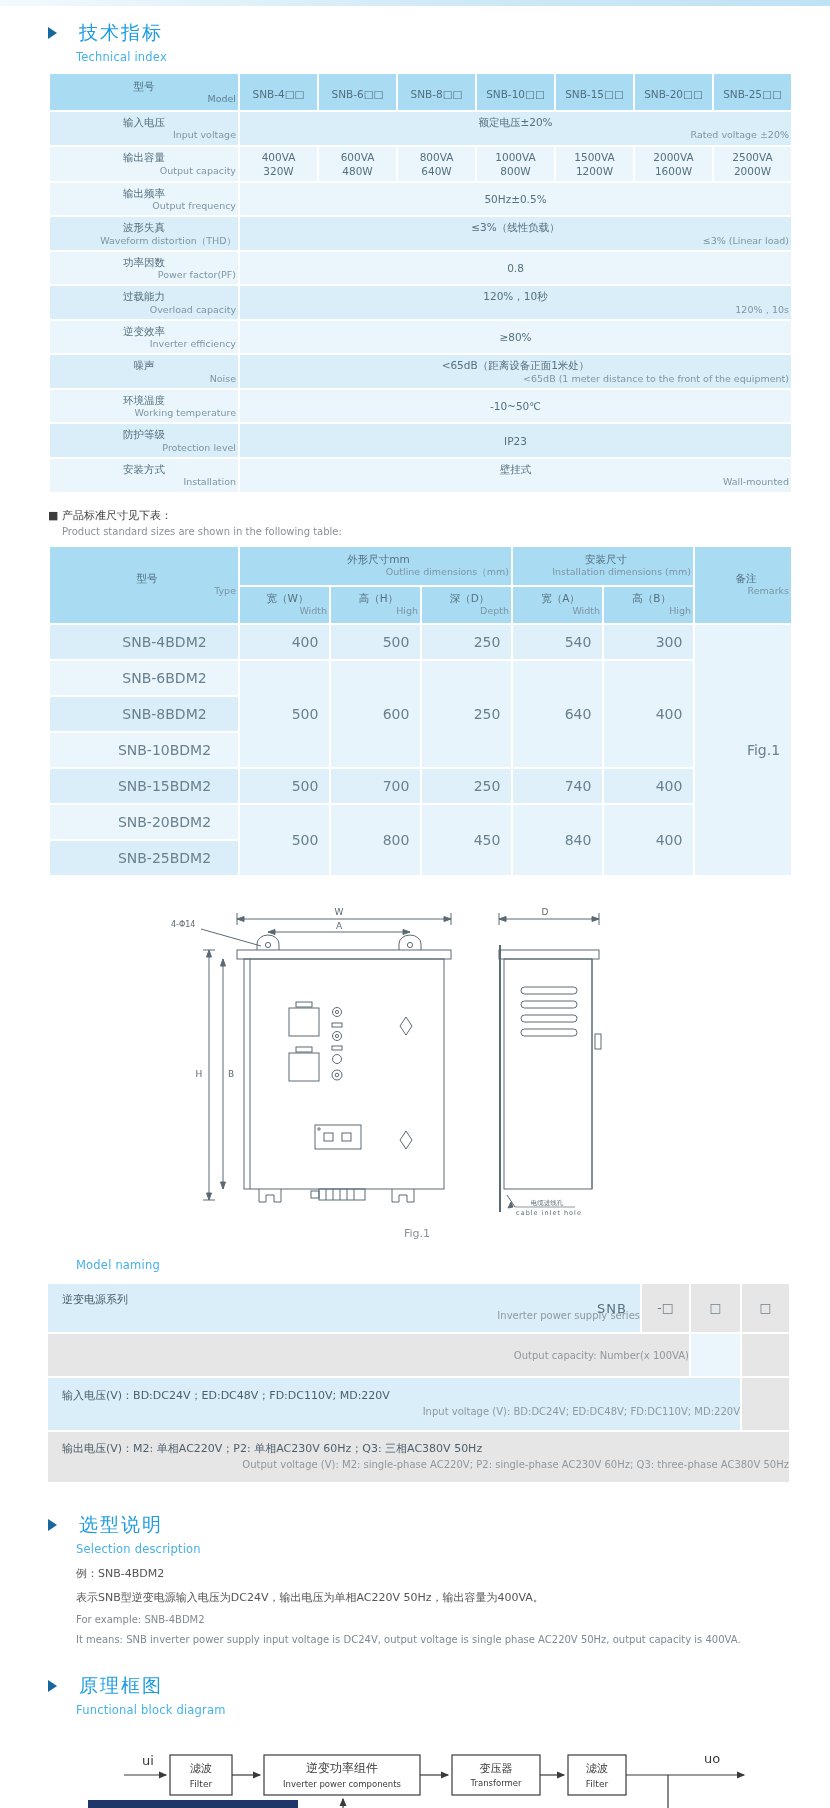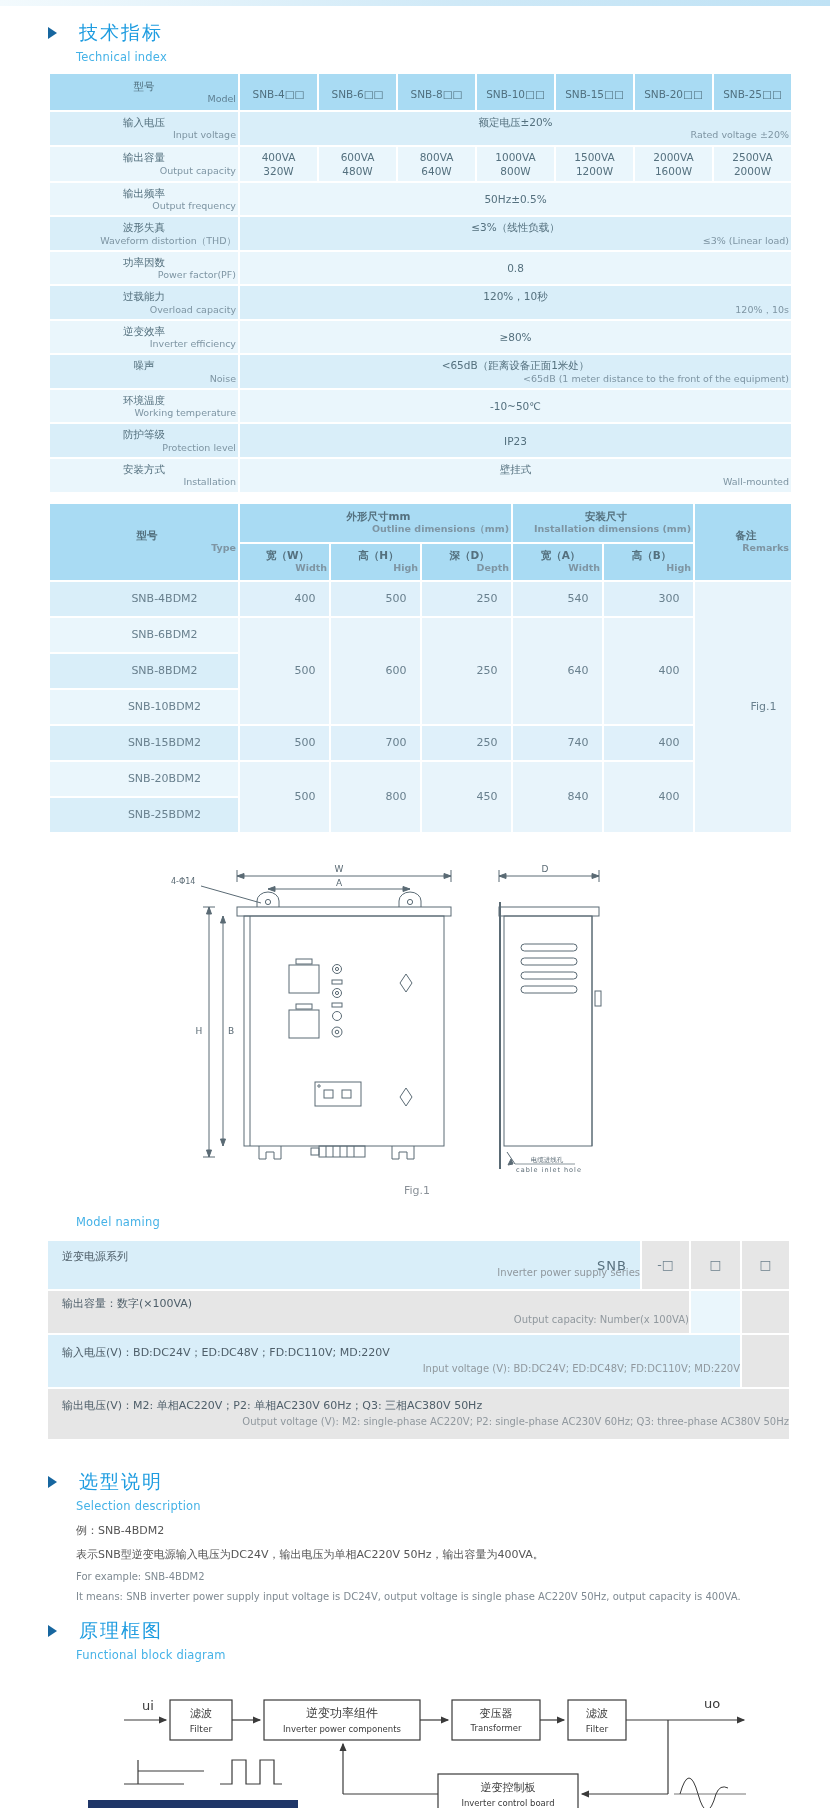--- a/index.html
+++ b/index.html
@@ -32,22 +32,22 @@
   table.spec td{height:24px;}
 
   
   .note{margin-top:14px;}
   .note .n-cn{font-size:11px;color:#3c3c3c;}
   .note .n-en{font-size:10px;color:#8a9198;margin:3px 0 0 14px;}
 
   
   table.sizes{border-collapse:separate;border-spacing:2px;width:741px;table-layout:fixed;margin-top:8px;}
   table.sizes th,table.sizes td{text-align:center;vertical-align:middle;padding:2px;}
-  table.sizes th{background:#a9dbf3;font-weight:bold;padding-left:8px;}
-  table.sizes td{height:30px;font-size:11px;color:#69808e;padding-left:43px;}
+  table.sizes th{background:#a9dbf3;font-weight:normal;padding-left:8px;}
+  table.sizes td{height:30px;font-size:14px;color:#69808e;padding-left:43px;}
   td.tA{background:#d9eef9;} td.tB{background:#eaf6fc;}
   td.mA{background:#dff0fa;} td.mB{background:#e8f4fb;}
   td.rem{background:#e8f4fb;color:#5f7987;}
 
   
   .figwrap{margin-top:22px;text-align:center;}
   .figwrap svg{display:inline-block;}
 
   
   .ladder{margin-top:12px;width:586px;}
@@ -236,20 +236,24 @@
           <div class="en">Installation</div>
         </td>
         <td colspan="7">
           <div class="cn">壁挂式</div>
           <div class="en">Wall-mounted</div>
         </td>
       </tr>
     </tbody>
       </table>
 
+    <div class="note">
+      <div class="n-cn">■ 产品标准尺寸见下表：</div>
+      <div class="n-en">Product standard sizes are shown in the following table:</div>
+    </div>
 
     <table class="sizes">
       <colgroup>
           <col style="width:188px">
           <col span="5" style="width:89px">
           <col style="width:96px">
         </colgroup>
       <tbody>
           <tr>
         <th rowspan="2">
@@ -445,21 +449,20 @@
           <div class="cn">逆变电源系列</div>
           <div class="en">Inverter power supply series</div>
           <span class="snb">SNB</span>
         </div>
         <div class="lseg seg-gray lbox" style="width:47px">-□</div>
         <div class="lseg seg-gray lbox" style="width:49px">□</div>
         <div class="lseg seg-gray lbox" style="width:47px">□</div>
       </div>
       <div class="lrow" style="height:42px">
         <div class="lseg seg-gray lmain" style="width:641px">
-          <div class="cn">输出容量：数字(×100VA)</div>
           <div class="en">Output capacity: Number(x 100VA)</div>
         </div>
         <div class="lseg seg-lite" style="width:49px"></div>
         <div class="lseg seg-gray" style="width:47px"></div>
       </div>
       <div class="lrow" style="height:52px">
         <div class="lseg seg-blue lmain" style="width:692px">
           <div class="cn">输入电压(V)：BD:DC24V；ED:DC48V；FD:DC110V; MD:220V</div>
           <div class="en">Input voltage (V): BD:DC24V; ED:DC48V; FD:DC110V; MD:220V</div>
         </div>
@@ -480,21 +483,21 @@
       </div>
       <div class="sec-sub">Selection description</div>
     </div>
     <div class="sel">
       <div class="s-cn">例：SNB-4BDM2</div>
       <div class="s-cn">表示SNB型逆变电源输入电压为DC24V，输出电压为单相AC220V 50Hz，输出容量为400VA。</div>
       <div class="s-en">For example: SNB-4BDM2</div>
       <div class="s-en">It means: SNB inverter power supply input voltage is DC24V, output voltage is single phase AC220V 50Hz, output capacity is 400VA.</div>
     </div>
 
-    <div class="sec-head" style="margin-top:16px">
+    <div class="sec-head" style="margin-top:28px">
       <div class="sec-title">
         <span class="tri"></span>
         <span>原理框图</span>
       </div>
       <div class="sec-sub">Functional block diagram</div>
     </div>
 
     <div class="bdwrap">
       <svg width="650" height="165" viewBox="0 0 650 165" font-family="DejaVu Sans, Liberation Sans, sans-serif">
         <defs>

